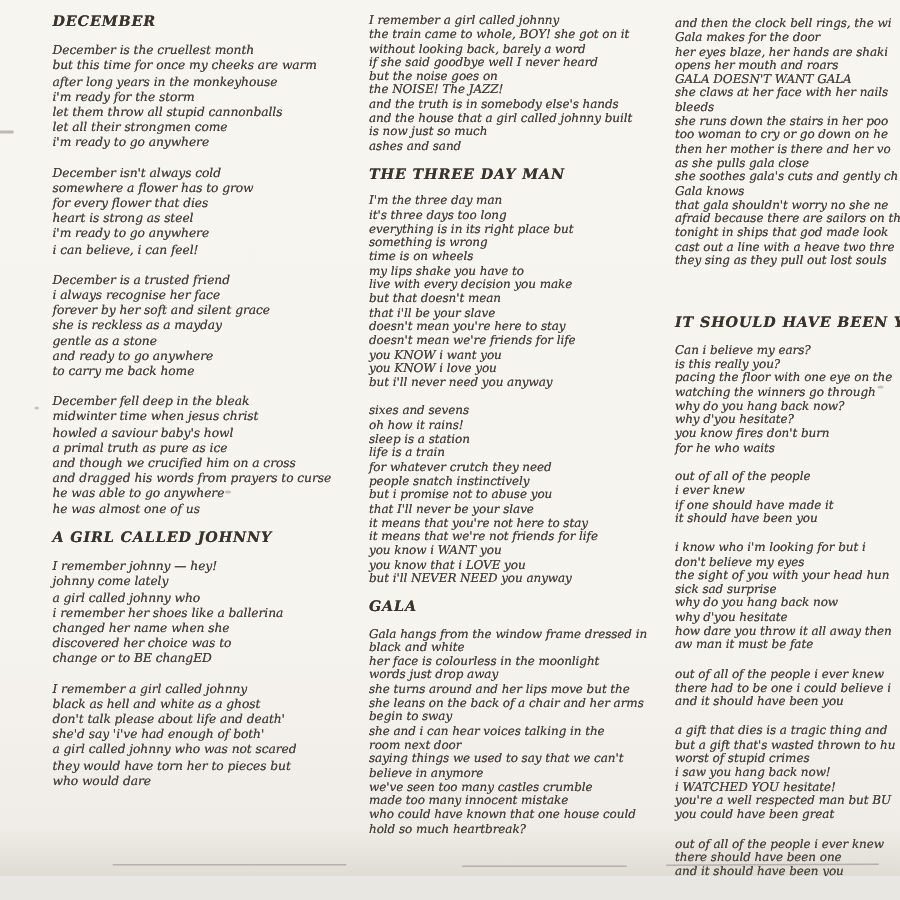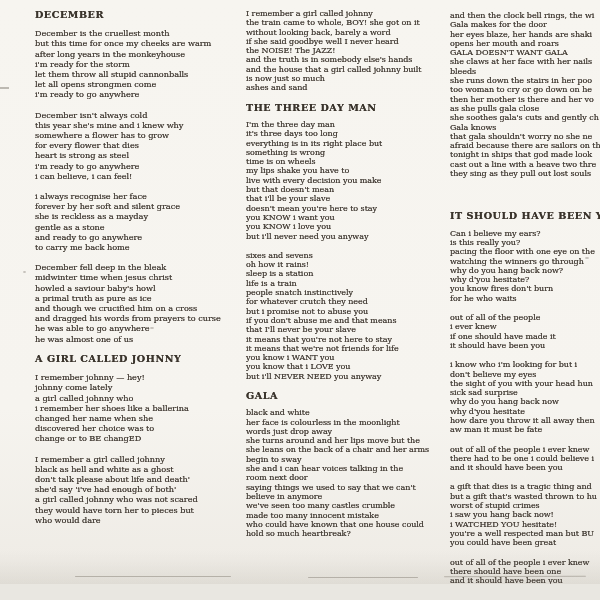--- a/index.html
+++ b/index.html
@@ -1,19 +1,19 @@
 <!DOCTYPE html>
 <html><head>
 <meta charset="utf-8">
 <style>
   html,body{margin:0;padding:0;}
   body{width:600px;height:600px;background:#e9e7e1;font-family:"DejaVu Serif",serif;}
   .page{position:relative;width:600px;height:584px;overflow:hidden;
         background:linear-gradient(180deg,#f7f5f0 0%,#f6f4ef 70%,#efece6 96%,#eae7e0 100%);
-        color:#46403a;}
+        font-style:italic;color:#46403a;}
   .col{position:absolute;}
   .col-1{left:35px;top:10px;width:212px;font-size:8.2px;line-height:10.2px;}
   .col-2{left:246px;top:9px;width:206px;font-size:8px;line-height:9.3px;}
   .col-3{left:450px;top:11px;width:200px;font-size:8px;line-height:9.3px;}
   .line{white-space:nowrap;text-shadow:0 0 .35px rgba(70,60,50,.85);letter-spacing:-.05px;}
   .stanza{margin:0 0 10px 0;}
   .heading{font-size:9.6px;font-weight:bold;letter-spacing:.55px;margin:7px 0 8px 0;
            color:#3a342c;white-space:nowrap;text-shadow:0 0 .4px rgba(55,48,40,.9);}
   .col-1 .heading:first-child{margin-top:0;}
   .spacer{height:16px;}
@@ -34,33 +34,33 @@
 
 <div class="page">
   <div class="col col-1">
       <h2 class="heading">DECEMBER</h2>
       <div class="stanza">
         <div class="line">December is the cruellest month</div>
         <div class="line">but this time for once my cheeks are warm</div>
         <div class="line">after long years in the monkeyhouse</div>
         <div class="line">i'm ready for the storm</div>
         <div class="line">let them throw all stupid cannonballs</div>
-        <div class="line">let all opens strongmen come</div>
+        <div class="line">let all their strongmen come</div>
         <div class="line">i'm ready to go anywhere</div>
       </div>
       <div class="stanza">
         <div class="line">December isn't always cold</div>
-        <div class="line">this year she's mine and i knew why</div>
         <div class="line">somewhere a flower has to grow</div>
         <div class="line">for every flower that dies</div>
         <div class="line">heart is strong as steel</div>
         <div class="line">i'm ready to go anywhere</div>
         <div class="line">i can believe, i can feel!</div>
       </div>
       <div class="stanza">
+        <div class="line">December is a trusted friend</div>
         <div class="line">i always recognise her face</div>
         <div class="line">forever by her soft and silent grace</div>
         <div class="line">she is reckless as a mayday</div>
         <div class="line">gentle as a stone</div>
         <div class="line">and ready to go anywhere</div>
         <div class="line">to carry me back home</div>
       </div>
       <div class="stanza">
         <div class="line">December fell deep in the bleak</div>
         <div class="line">midwinter time when jesus christ</div>
@@ -90,60 +90,62 @@
         <div class="line">they would have torn her to pieces but</div>
         <div class="line">who would dare</div>
       </div>
     </div>
   <div class="col col-2">
       <div class="stanza">
         <div class="line">I remember a girl called johnny</div>
         <div class="line">the train came to whole, BOY! she got on it</div>
         <div class="line">without looking back, barely a word</div>
         <div class="line">if she said goodbye well I never heard</div>
+        <div class="line">but the noise goes on</div>
         <div class="line">the NOISE! The JAZZ!</div>
         <div class="line">and the truth is in somebody else's hands</div>
         <div class="line">and the house that a girl called johnny built</div>
         <div class="line">is now just so much</div>
         <div class="line">ashes and sand</div>
       </div>
       <h2 class="heading">THE THREE DAY MAN</h2>
       <div class="stanza">
         <div class="line">I'm the three day man</div>
         <div class="line">it's three days too long</div>
         <div class="line">everything is in its right place but</div>
         <div class="line">something is wrong</div>
         <div class="line">time is on wheels</div>
         <div class="line">my lips shake you have to</div>
         <div class="line">live with every decision you make</div>
         <div class="line">but that doesn't mean</div>
         <div class="line">that i'll be your slave</div>
         <div class="line">doesn't mean you're here to stay</div>
+        <div class="line">doesn't mean we're friends for life</div>
         <div class="line">you KNOW i want you</div>
         <div class="line">you KNOW i love you</div>
         <div class="line">but i'll never need you anyway</div>
       </div>
       <div class="stanza">
         <div class="line">sixes and sevens</div>
         <div class="line">oh how it rains!</div>
         <div class="line">sleep is a station</div>
         <div class="line">life is a train</div>
+        <div class="line">for whatever crutch they need</div>
         <div class="line">people snatch instinctively</div>
-        <div class="line">for whatever crutch they need</div>
         <div class="line">but i promise not to abuse you</div>
-        <div class="line">if you don't abuse me and that means</div>
         <div class="line">that I'll never be your slave</div>
         <div class="line">it means that you're not here to stay</div>
         <div class="line">it means that we're not friends for life</div>
         <div class="line">you know i WANT you</div>
         <div class="line">you know that i LOVE you</div>
         <div class="line">but i'll NEVER NEED you anyway</div>
       </div>
       <h2 class="heading">GALA</h2>
       <div class="stanza">
+        <div class="line">Gala hangs from the window frame dressed in</div>
         <div class="line">black and white</div>
         <div class="line">her face is colourless in the moonlight</div>
         <div class="line">words just drop away</div>
         <div class="line">she turns around and her lips move but the</div>
         <div class="line">she leans on the back of a chair and her arms</div>
         <div class="line">begin to sway</div>
         <div class="line">she and i can hear voices talking in the</div>
         <div class="line">room next door</div>
         <div class="line">saying things we used to say that we can't</div>
         <div class="line">believe in anymore</div>

